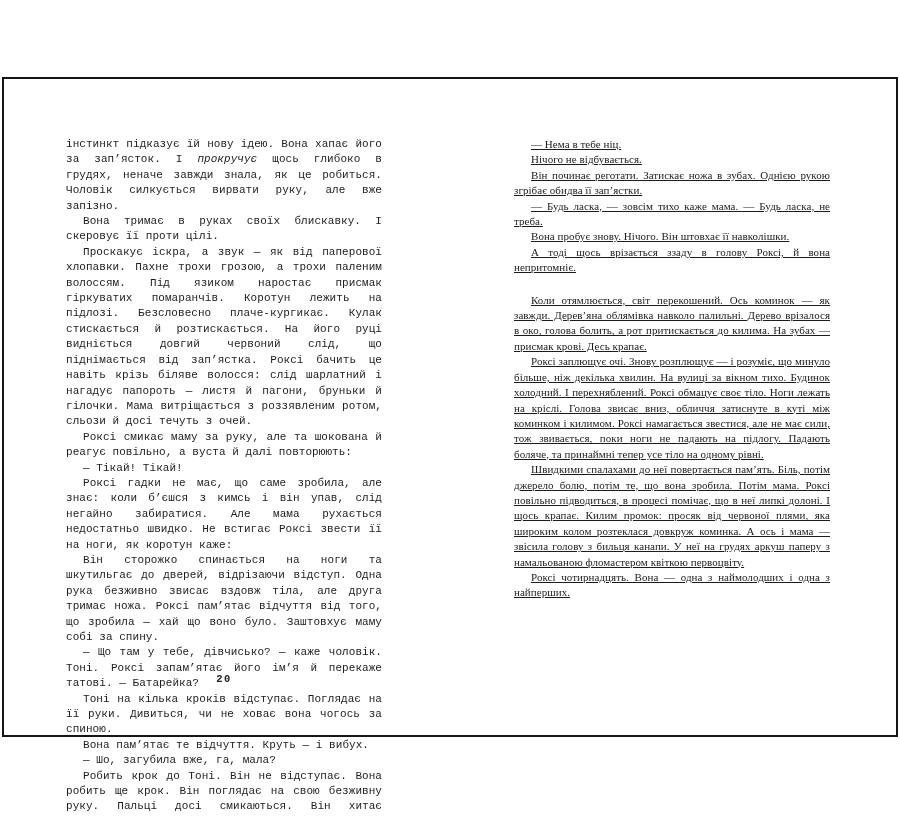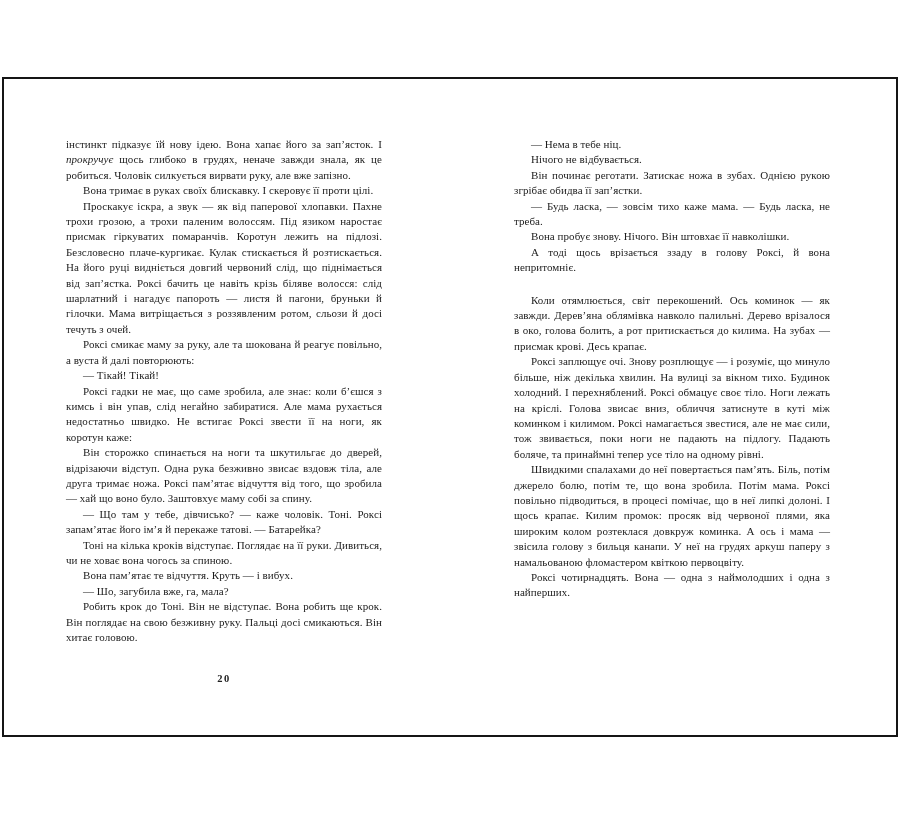--- a/index.html
+++ b/index.html
@@ -16,34 +16,34 @@
     overflow: hidden;
   }
   .frame {
     position: absolute;
     left: 2px; top: 77px;
     width: 896px; height: 660px;
     border: 2px solid #151515;
     background: #ffffff;
   }
   .page { position: absolute; top: 0; width: 446px; height: 656px; }
-  .page-left  { left: 0; }
+  .page-left  { left: 0; font-family: Liberation Mono, monospace; }
   .page-right { left: 446px; }
   .text-col {
     position: absolute;
     top: 58px;
     width: 316px;
     color: #1c1c1c;
     font-size: 11px;
     line-height: 15.4px;
     text-align: justify;
     letter-spacing: 0.05px;
   }
   .page-left  .text-col { left: 62px; }
-  .page-right .text-col { left: 64px; }
+  .page-right .text-col { left: 64px; text-decoration: underline; }
   .text-col p { margin: 0; padding: 0; }
   .text-col p.indent { text-indent: 17px; }
   .text-col p.space-before { margin-top: 17px; }
   .text-col i { font-style: italic; }
   .page-number {
     position: absolute;
     left: 62px; top: 594px;
     width: 316px;
     text-align: center;
     font-size: 10.5px;

